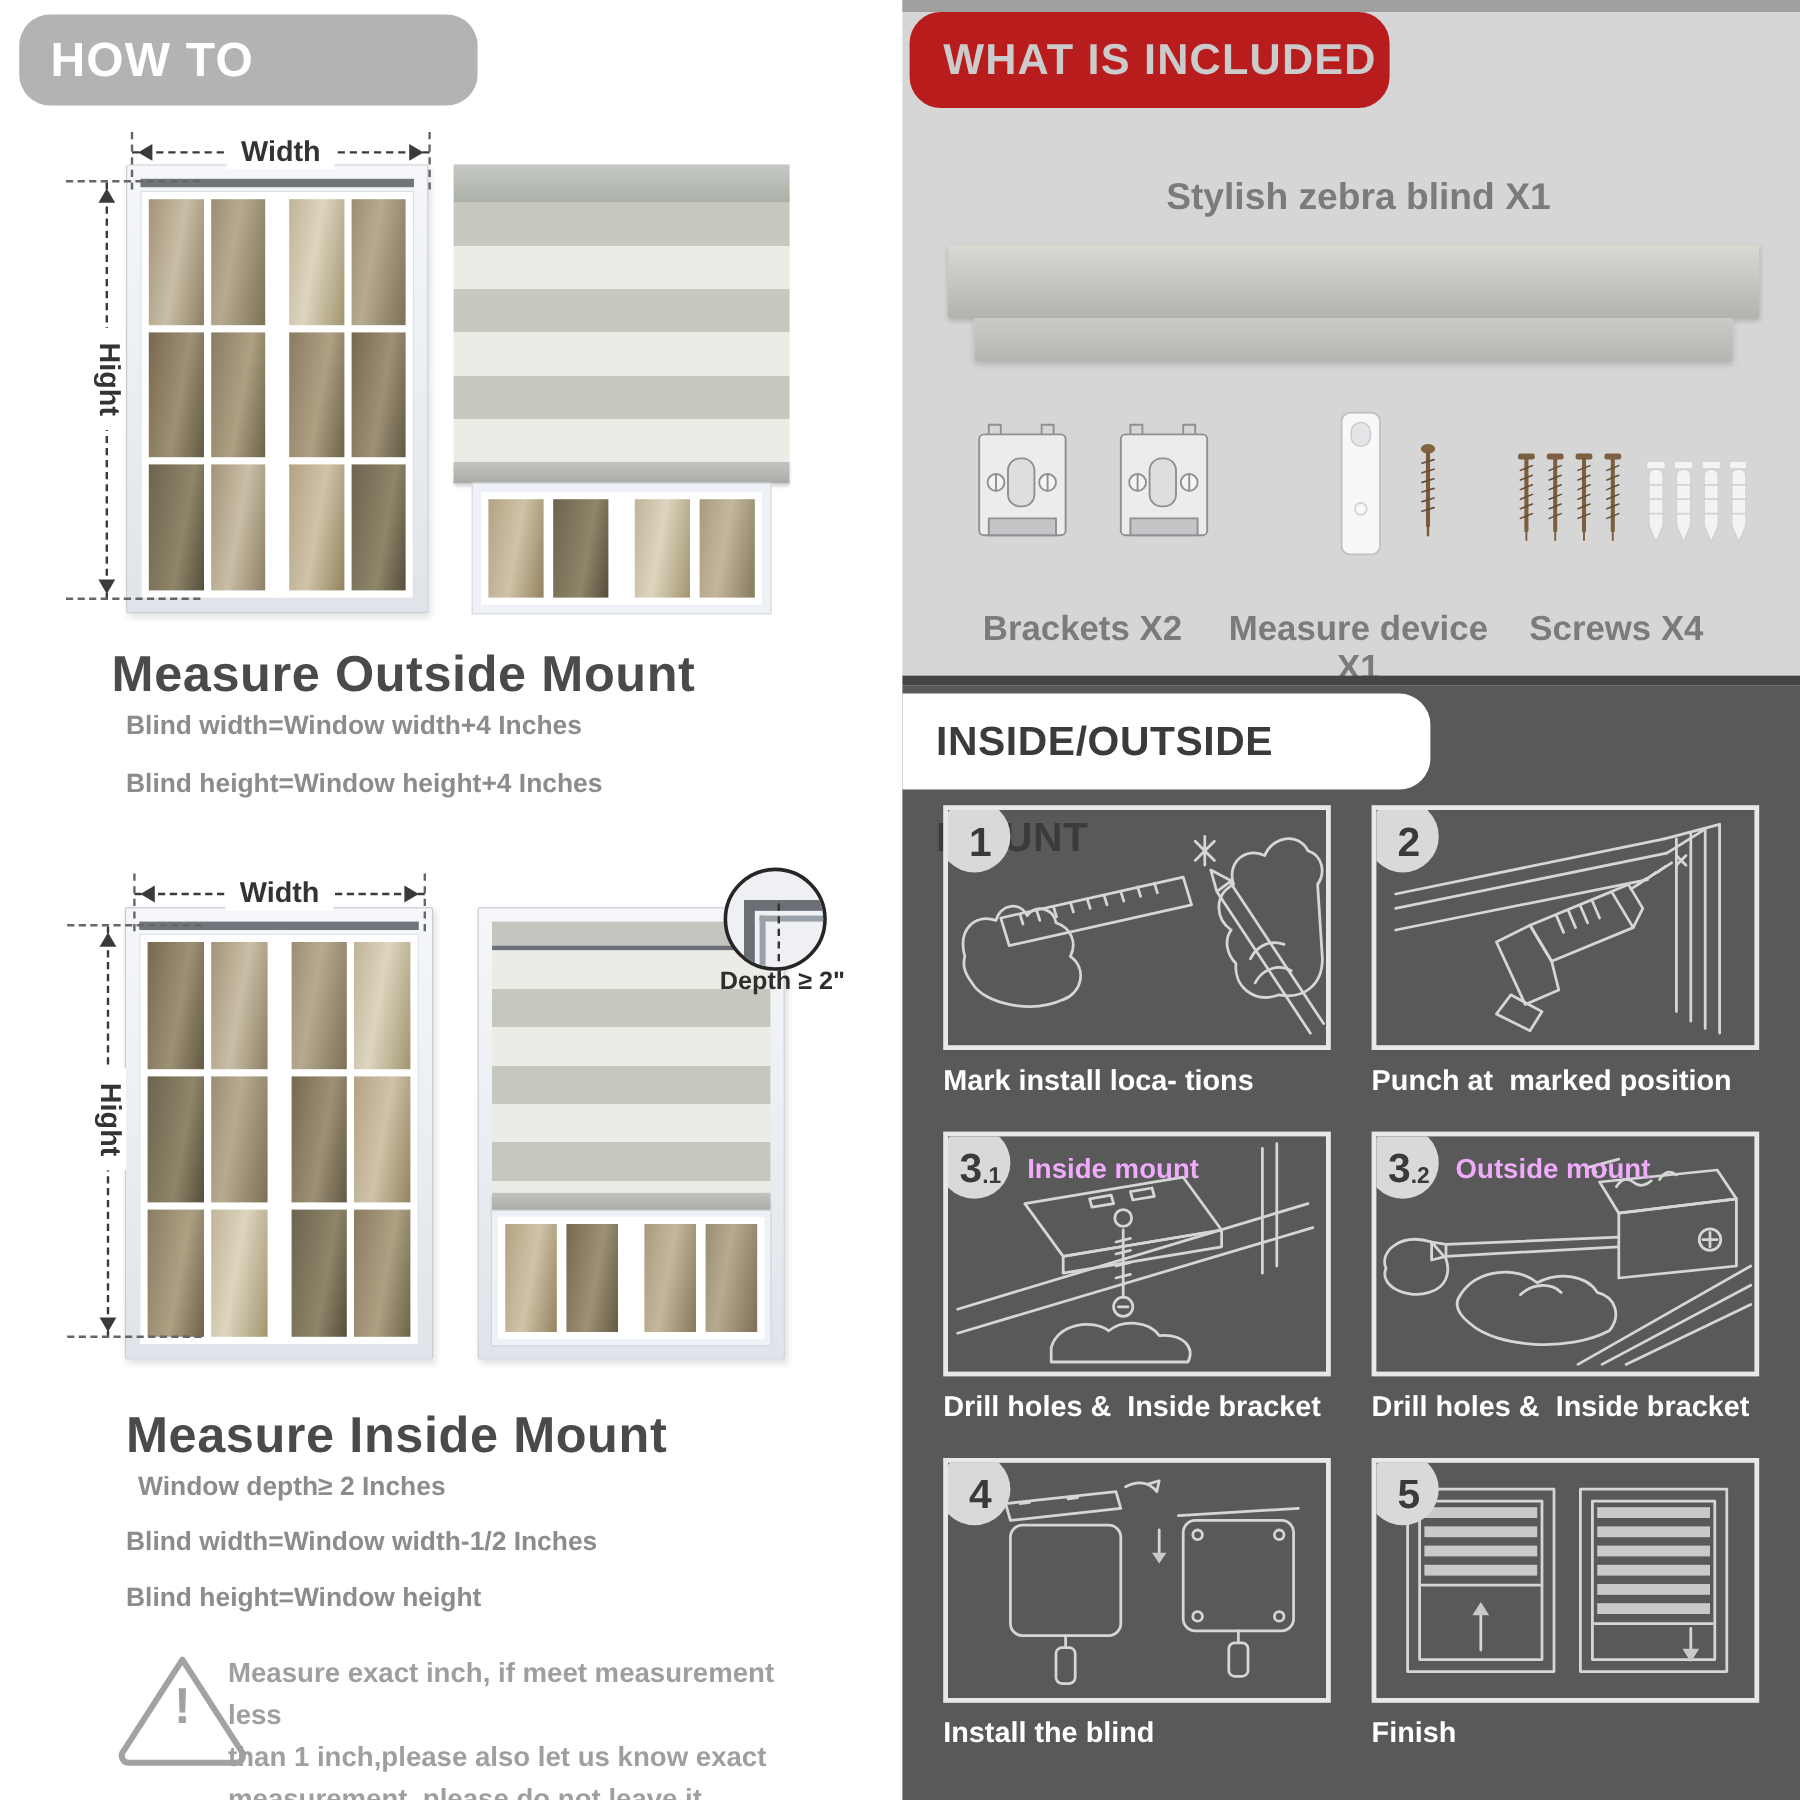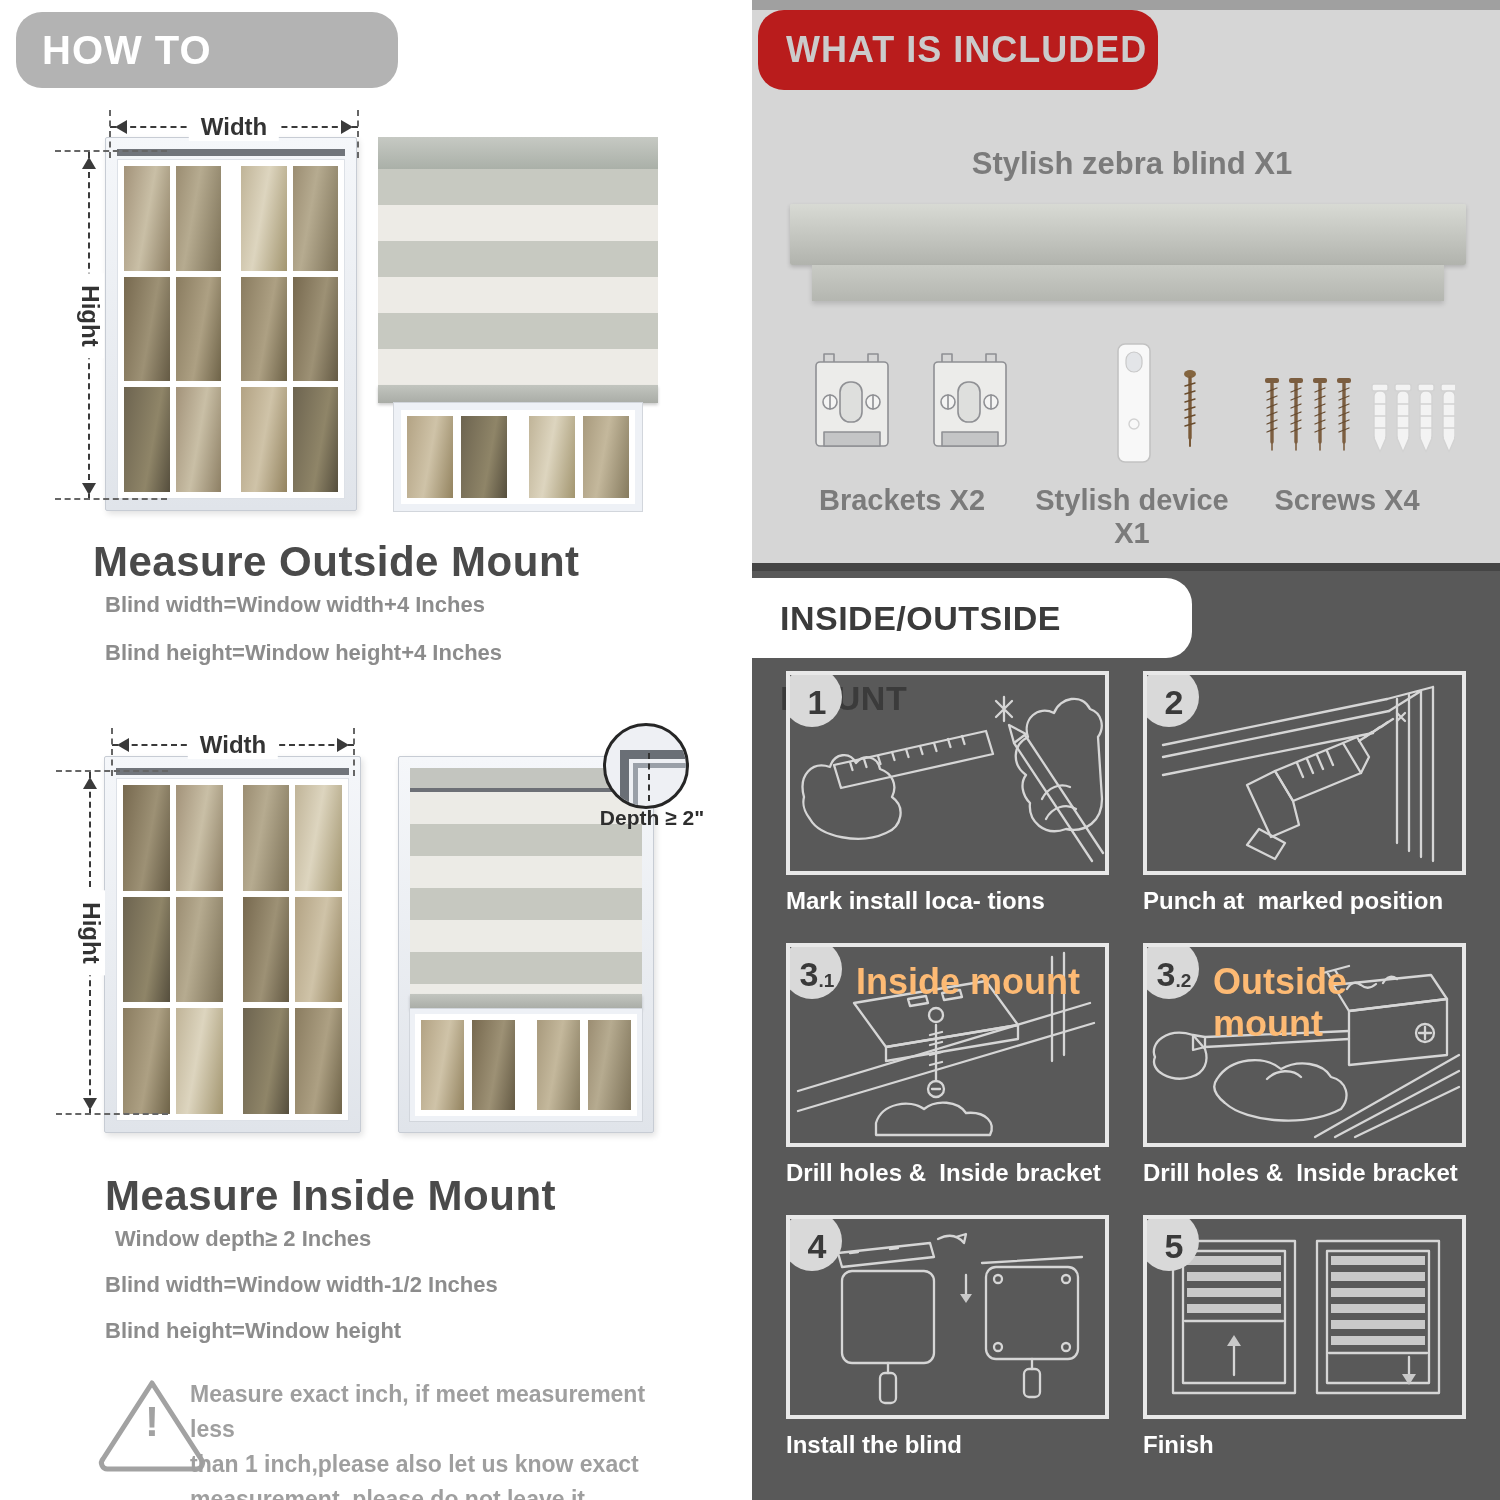--- a/index.html
+++ b/index.html
@@ -65,34 +65,34 @@
   .light-sec{position:absolute;left:0;top:0;width:748px;height:563px;background:#d6d6d6;}
   .top-strip{position:absolute;left:0;top:0;width:748px;height:10px;background:#a0a0a0;}
   .inc-head{position:absolute;left:6px;top:10px;width:400px;height:80px;background:#b91c1c;border-radius:26px;
     color:#cbcbcb;font-weight:bold;font-size:36px;line-height:80px;padding-left:28px;box-sizing:border-box;letter-spacing:1px;}
   .inc-title{position:absolute;left:120px;top:146px;width:520px;text-align:center;
     font-weight:bold;font-size:31px;color:#7b7b7b;}
   .rail-top{position:absolute;left:38px;top:204px;width:676px;height:61px;border-radius:2px;
     background:linear-gradient(180deg,#d8dad4 0%,#c3c5bf 55%,#b1b3ad 100%);box-shadow:0 2px 4px rgba(0,0,0,.18);}
   .rail-lip{position:absolute;left:60px;top:265px;width:632px;height:36px;
     background:linear-gradient(180deg,#c9cbc5 0%,#b4b6b0 100%);box-shadow:0 3px 5px rgba(0,0,0,.15);}
-  .inc-label{position:absolute;top:484px;font-weight:bold;font-size:29px;color:#7b7b7b;text-align:center;}
+  .inc-label{position:absolute;top:508px;font-weight:bold;font-size:29px;color:#7b7b7b;text-align:center;}
 
   .divider{position:absolute;left:0;top:563px;width:748px;height:8px;background:#454545;}
   .dark-sec{position:absolute;left:0;top:571px;width:748px;height:929px;background:#595959;}
   .mount-head{position:absolute;left:0;top:7px;width:440px;height:80px;background:#ffffff;border-radius:0 26px 26px 0;
     color:#3b3b3b;font-weight:bold;font-size:34px;line-height:80px;padding-left:28px;box-sizing:border-box;letter-spacing:0.5px;}
   .steps{position:absolute;left:34px;top:100px;width:680px;display:grid;grid-template-columns:1fr 1fr;column-gap:34px;}
   .step{margin-bottom:28px;}
   .step-box{position:relative;height:196px;border:4px solid #e8e8e8;overflow:hidden;}
   .badge{position:absolute;top:-8px;left:-8px;width:60px;height:60px;border-radius:50%;background:#d9d9d9;
     color:#3a3a3a;display:flex;align-items:center;justify-content:center;padding:10px 0 0 10px;box-sizing:border-box;}
   .badge .n{font-weight:bold;font-size:34px;line-height:1;}
   .badge .sub{font-weight:bold;font-size:19px;line-height:1;margin-top:12px;}
-  .step-lbl{position:absolute;top:14px;left:66px;font-weight:bold;font-size:36px;color:#fdba74;}
+  .step-lbl{position:absolute;top:14px;left:66px;font-weight:bold;font-size:23px;color:#f0abfc;}
   .caption{margin-top:12px;font-weight:bold;font-size:24px;color:#ffffff;white-space:pre-wrap;}
   .art{position:absolute;inset:0;width:100%;height:100%;}
   .art path,.art line,.art circle,.art rect,.art ellipse,.art polyline{fill:none;stroke:#d6d6d6;stroke-width:2.3;stroke-linecap:round;stroke-linejoin:round;}
   .art .fill{fill:#c9c9c9;stroke:none;}
 
   
   .hw path,.hw rect,.hw circle,.hw ellipse,.hw line{stroke-linecap:round;stroke-linejoin:round;}
 
   .warn-tri{stroke:#a2a2a2;}
 </style>
@@ -363,21 +363,21 @@
               <rect x="-6" y="19" width="12" height="50" rx="5"></rect>
               <path d="M-6,66 L0,80 L6,66"></path>
               <line x1="-6" y1="32" x2="6" y2="32"></line>
               <line x1="-6" y1="44" x2="6" y2="44"></line>
               <line x1="-6" y1="56" x2="6" y2="56"></line>
             </g>
         </g>
       </svg>
 
       <div class="inc-label" style="left:30px;width:240px;">Brackets X2</div>
-      <div class="inc-label" style="left:270px;width:220px;">Stylish device X1</div>
+      <div class="inc-label" style="left:270px;width:220px;">Measure device X1</div>
       <div class="inc-label" style="left:510px;width:170px;">Screws X4</div>
     </div>
 
     <div class="divider"></div>
 
     <div class="dark-sec">
       <div class="mount-head">INSIDE/OUTSIDE MOUNT</div>
 
       <div class="steps">
 

